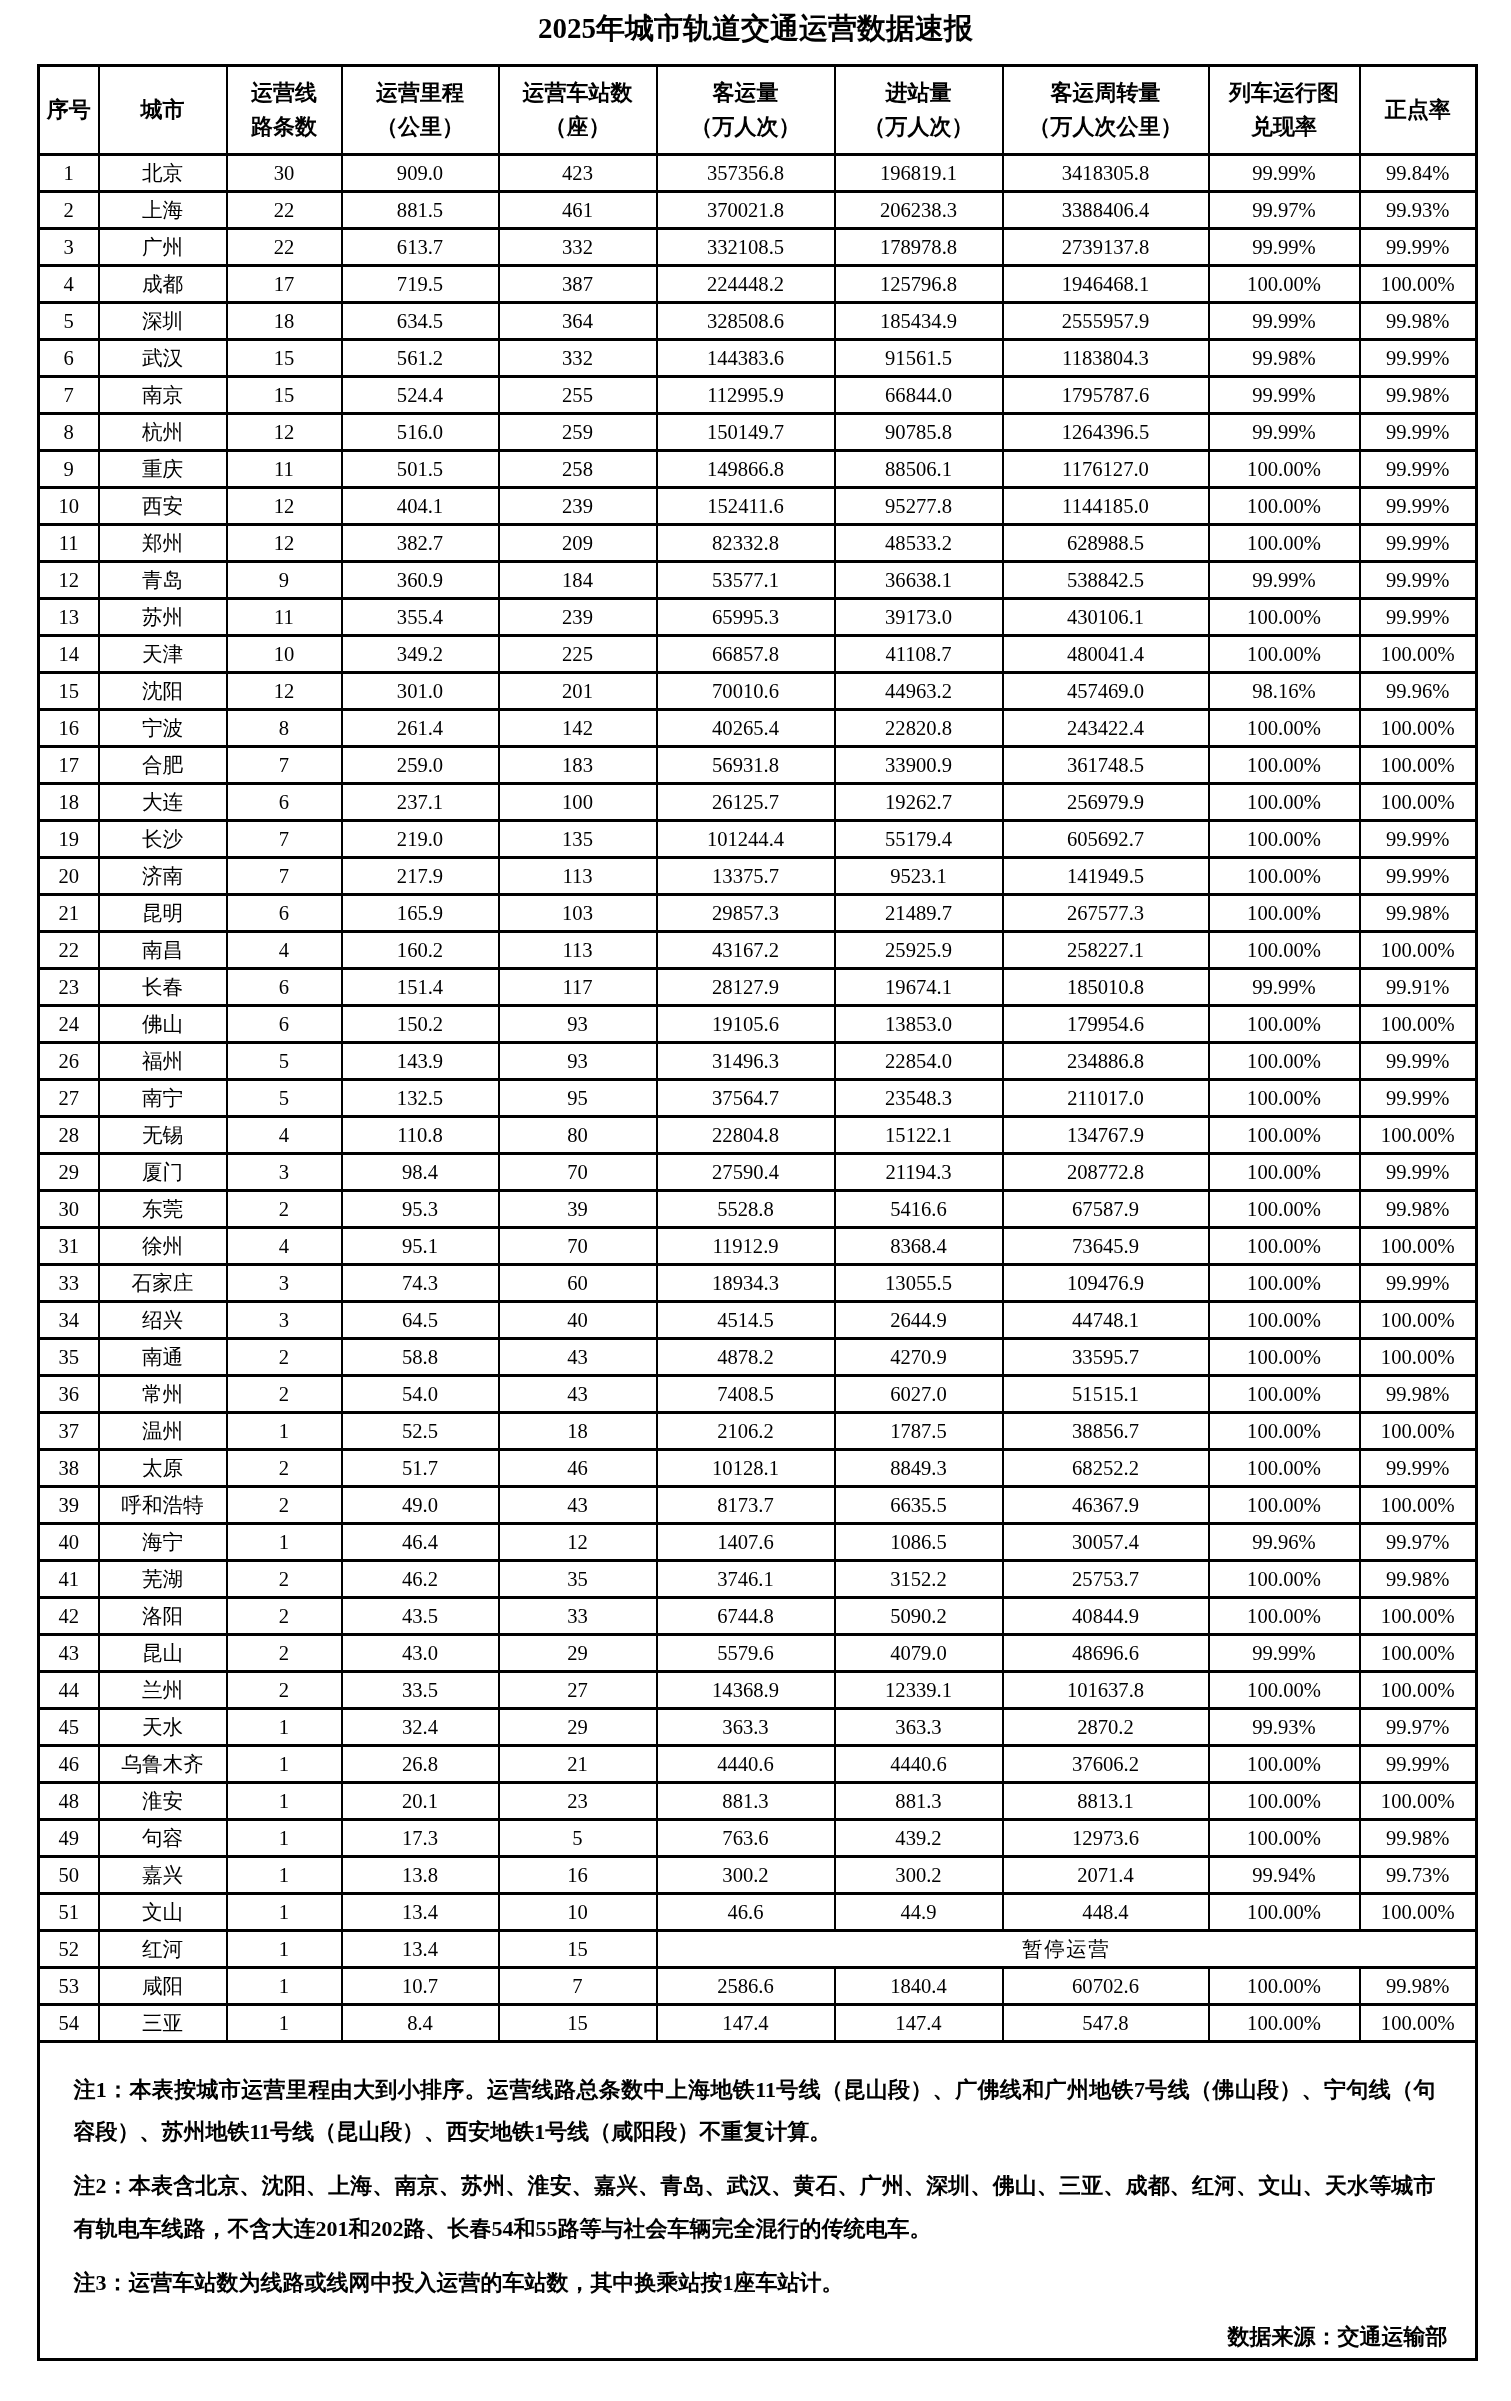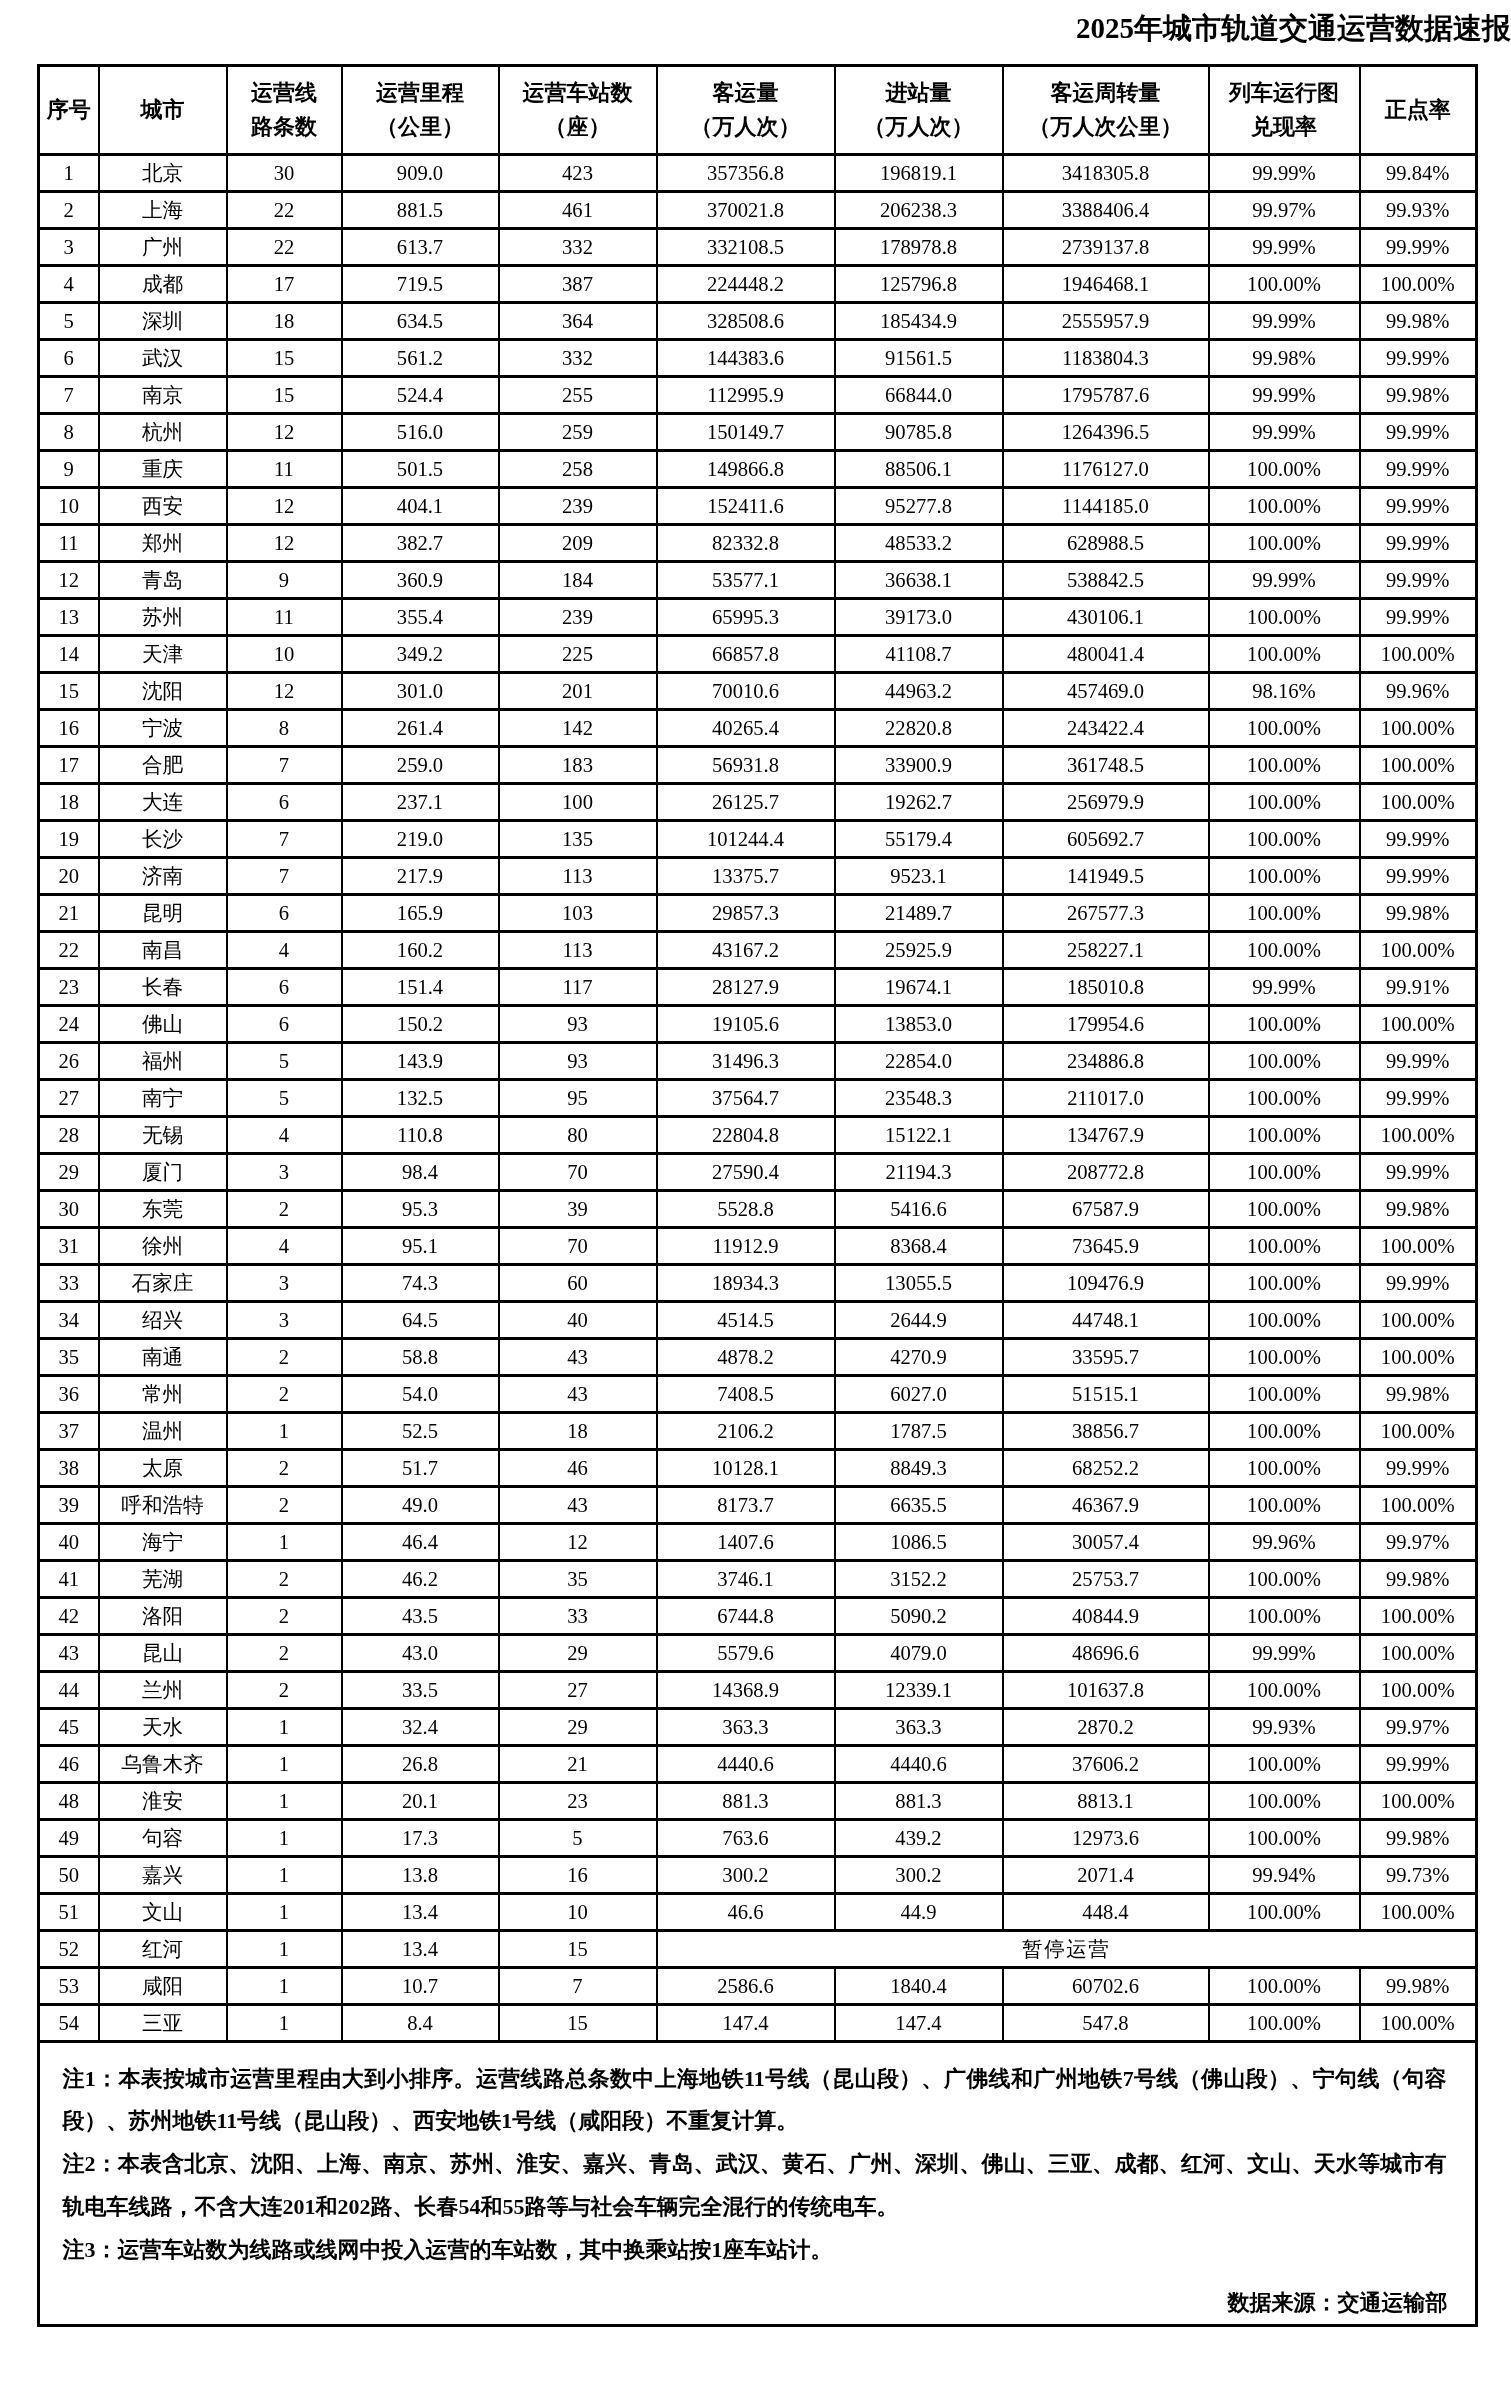--- a/index.html
+++ b/index.html
@@ -5,21 +5,21 @@
   html,body { margin:0; padding:0; background:#ffffff; }
   .page {
     position:relative;
     width:1511px; height:2401px;
     background:#ffffff;
     font-family:"Liberation Serif","DejaVu Serif",serif;
     color:#000;
   }
   .title {
     position:absolute; top:9.2px; left:0; width:100%;
-    text-align:right;
+    text-align:center;
     font-size:29px; font-weight:bold;
     margin:0;
   }
   table.report {
     position:absolute; left:37px; top:64px;
     width:1438px;
     border-collapse:collapse;
     table-layout:fixed;
   }
   table.report col.c0{width:60px}  table.report col.c1{width:128px}
@@ -38,21 +38,21 @@
   thead th { height:86px; font-size:22px; font-weight:bold; line-height:1.55; }
   thead .sub:empty { display:none; }
   tbody td { height:34px; font-size:20.6px; font-weight:normal; }
   td.suspended { letter-spacing:1.5px;font-family:Liberation Mono, monospace; }
   tr.notes-row td {
     height:243px;
     text-align:left; vertical-align:top;
     padding:13.8px 27.5px 0 21.4px;
     font-size:22px; font-weight:bold; line-height:1.92;
   }
-  .note { margin:1px; text-align:justify; }
+  .note { margin:12px; text-align:justify; }
   .source { margin:10.7px 0 0 0; text-align:right; }
 </style>
 </head>
 <body>
 
 <div class="page">
 
   <h1 class="title">2025年城市轨道交通运营数据速报</h1>
 
   <table class="report">

